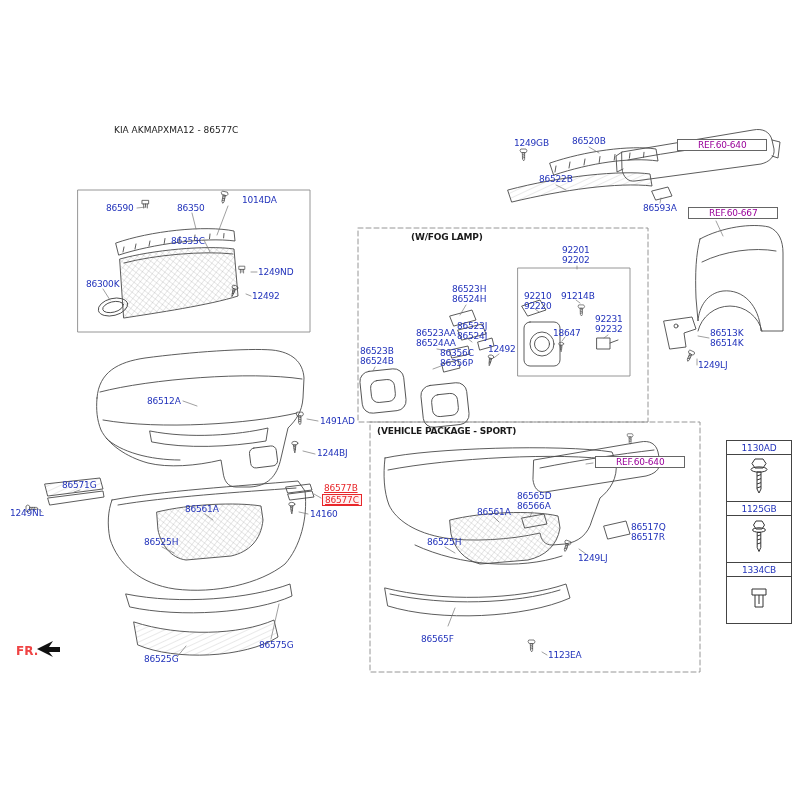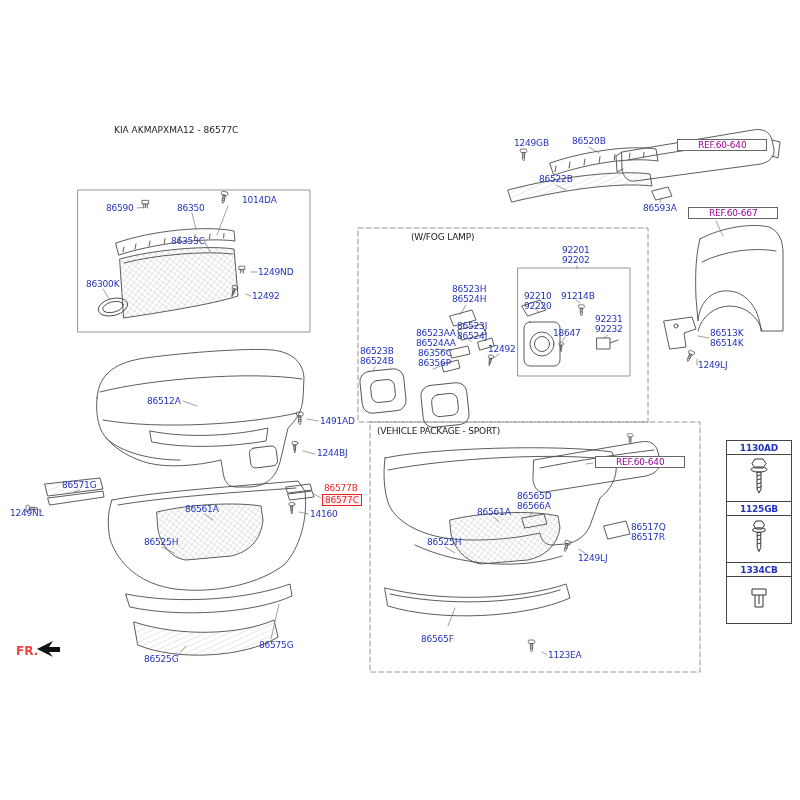--- a/index.html
+++ b/index.html
@@ -4,30 +4,30 @@
 <style>
   * { margin:0; padding:0; box-sizing:border-box; }
   html,body { width:800px; height:800px; }
   body { background:#fff; font-family:"DejaVu Sans", sans-serif; position:relative; overflow:hidden; }
   #screen { position:absolute; inset:0; width:800px; height:800px; }
   svg.stage { position:absolute; left:0; top:0; }
   .labels { position:absolute; inset:0; }
   .lbl { position:absolute; font-size:9px; line-height:10px; letter-spacing:-0.2px; color:#2233bb; white-space:nowrap; }
   .stack { position:absolute; display:flex; flex-direction:column; }
   .stack .lbl { position:static; }
-  .blk { color:#1a1a1a; }
-  .red { color:#e8262a; }
+  .blk { color:#1a1a1a;font-weight:bold; }
+  .red { color:#e8262a;text-decoration:underline; }
   .redbox { border:1px solid #e8262a; background:#fff0f0; padding:0 2px; }
   .ref { color:#990099; border:1px solid #666; background:#fff; padding:0 20px; }
   .title { position:absolute; font-size:9px; color:#222; white-space:nowrap;padding-left:36px; }
   .fr { position:absolute; font-size:12px; font-weight:bold; color:#ef4444; }
   .hw-table { position:absolute; left:726px; top:440px; width:66px; border:1px solid #444; background:#fff; }
   .hw-cell { border-bottom:1px solid #444; }
   .hw-cell:last-child { border-bottom:none; }
-  .hw-label { display:block; text-align:center; font-size:9px; letter-spacing:-0.2px; color:#2233bb; padding:2px 0 1px 0; border-bottom:1px solid #444;font-weight:bold; }
+  .hw-label { display:block; text-align:center; font-size:9px; letter-spacing:-0.2px; color:#2233bb; padding:2px 0 1px 0; border-bottom:1px solid #444; }
   .hw-icon { height:46px; display:flex; align-items:center; justify-content:center; }
 </style>
 </head>
 <body>
 
 <div id="screen">
 
   <svg class="stage" width="800" height="800" viewBox="0 0 800 800">
     <defs>
       <pattern id="mesh" width="4.5" height="4.5" patternUnits="userSpaceOnUse" patternTransform="rotate(38)">
@@ -221,21 +221,21 @@
     </div>
     <div class="stack" style="left:457px;top:321px">
       <span class="lbl">86523J</span>
       <span class="lbl">86524J</span>
     </div>
     <div class="stack" style="left:595px;top:314px">
       <span class="lbl">92231</span>
       <span class="lbl">92232</span>
     </div>
     <span class="lbl" style="left:553px;top:328px">18647</span>
-    <div class="stack" style="left:418px;top:348px">
+    <div class="stack" style="left:440px;top:348px">
       <span class="lbl">86356C</span>
       <span class="lbl">86356P</span>
     </div>
     <div class="stack" style="left:360px;top:346px">
       <span class="lbl">86523B</span>
       <span class="lbl">86524B</span>
     </div>
     <span class="lbl" style="left:488px;top:344px">12492</span>
 
     <div class="stack" style="left:710px;top:328px">

